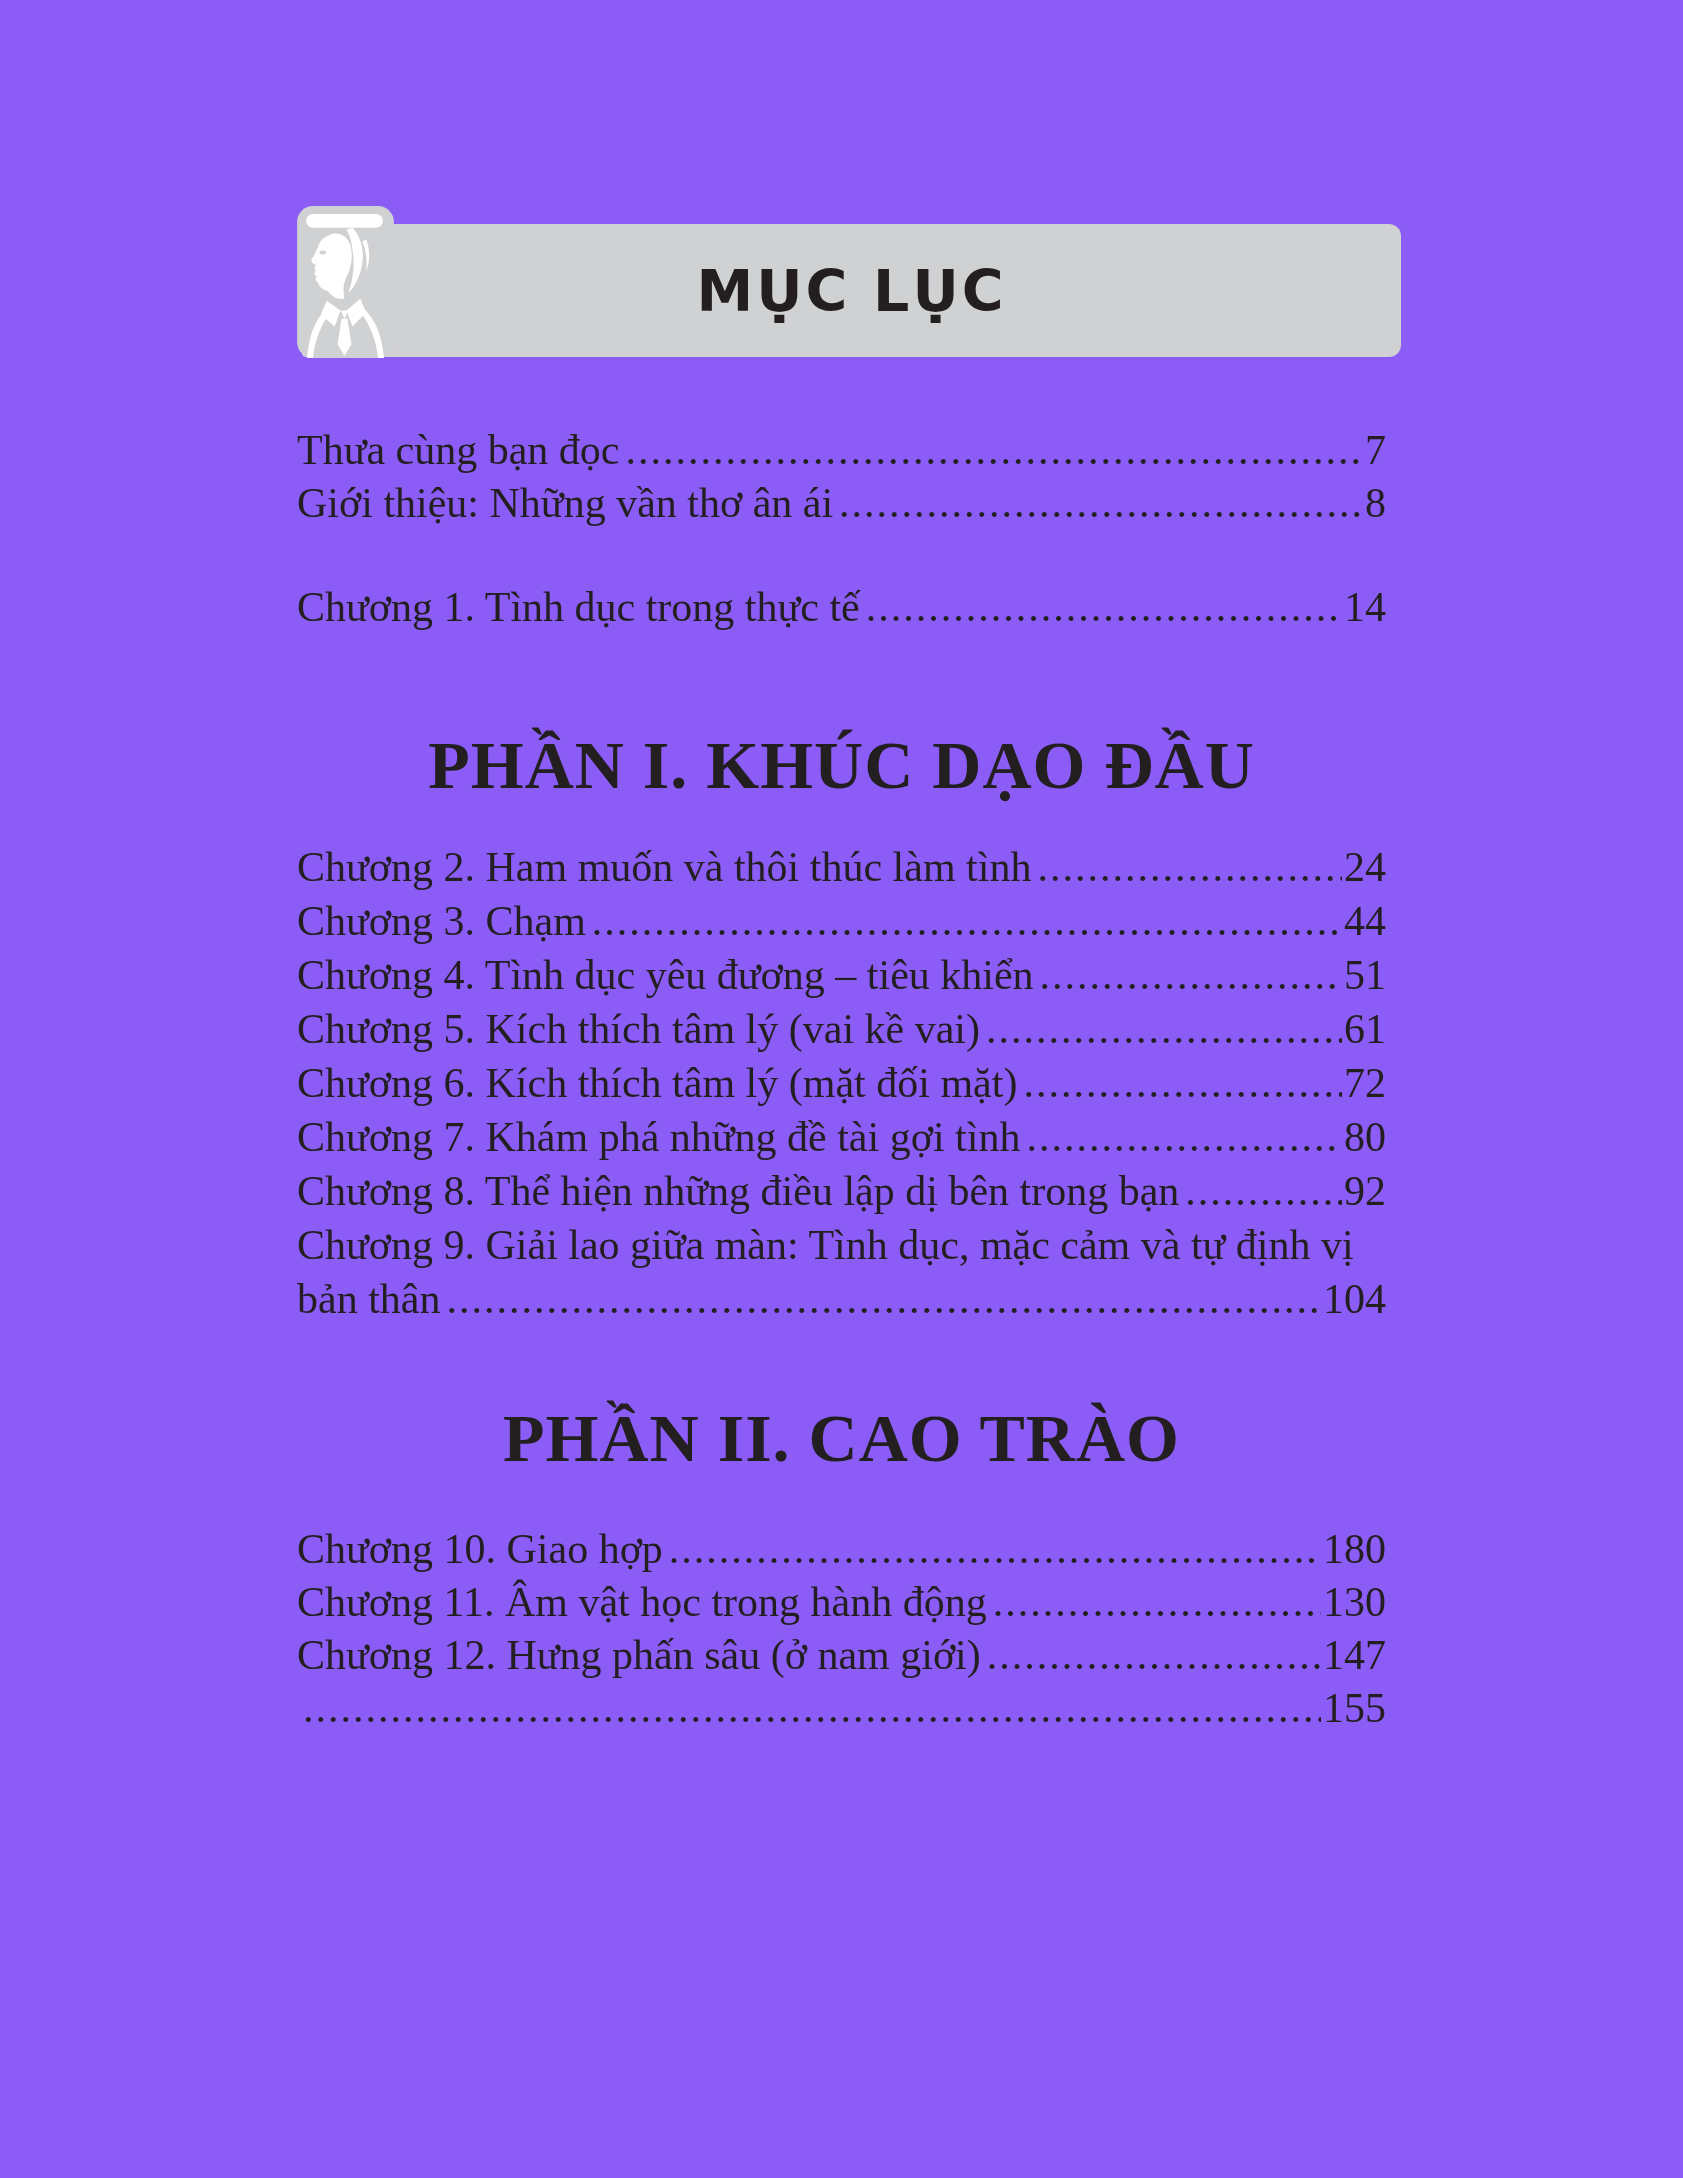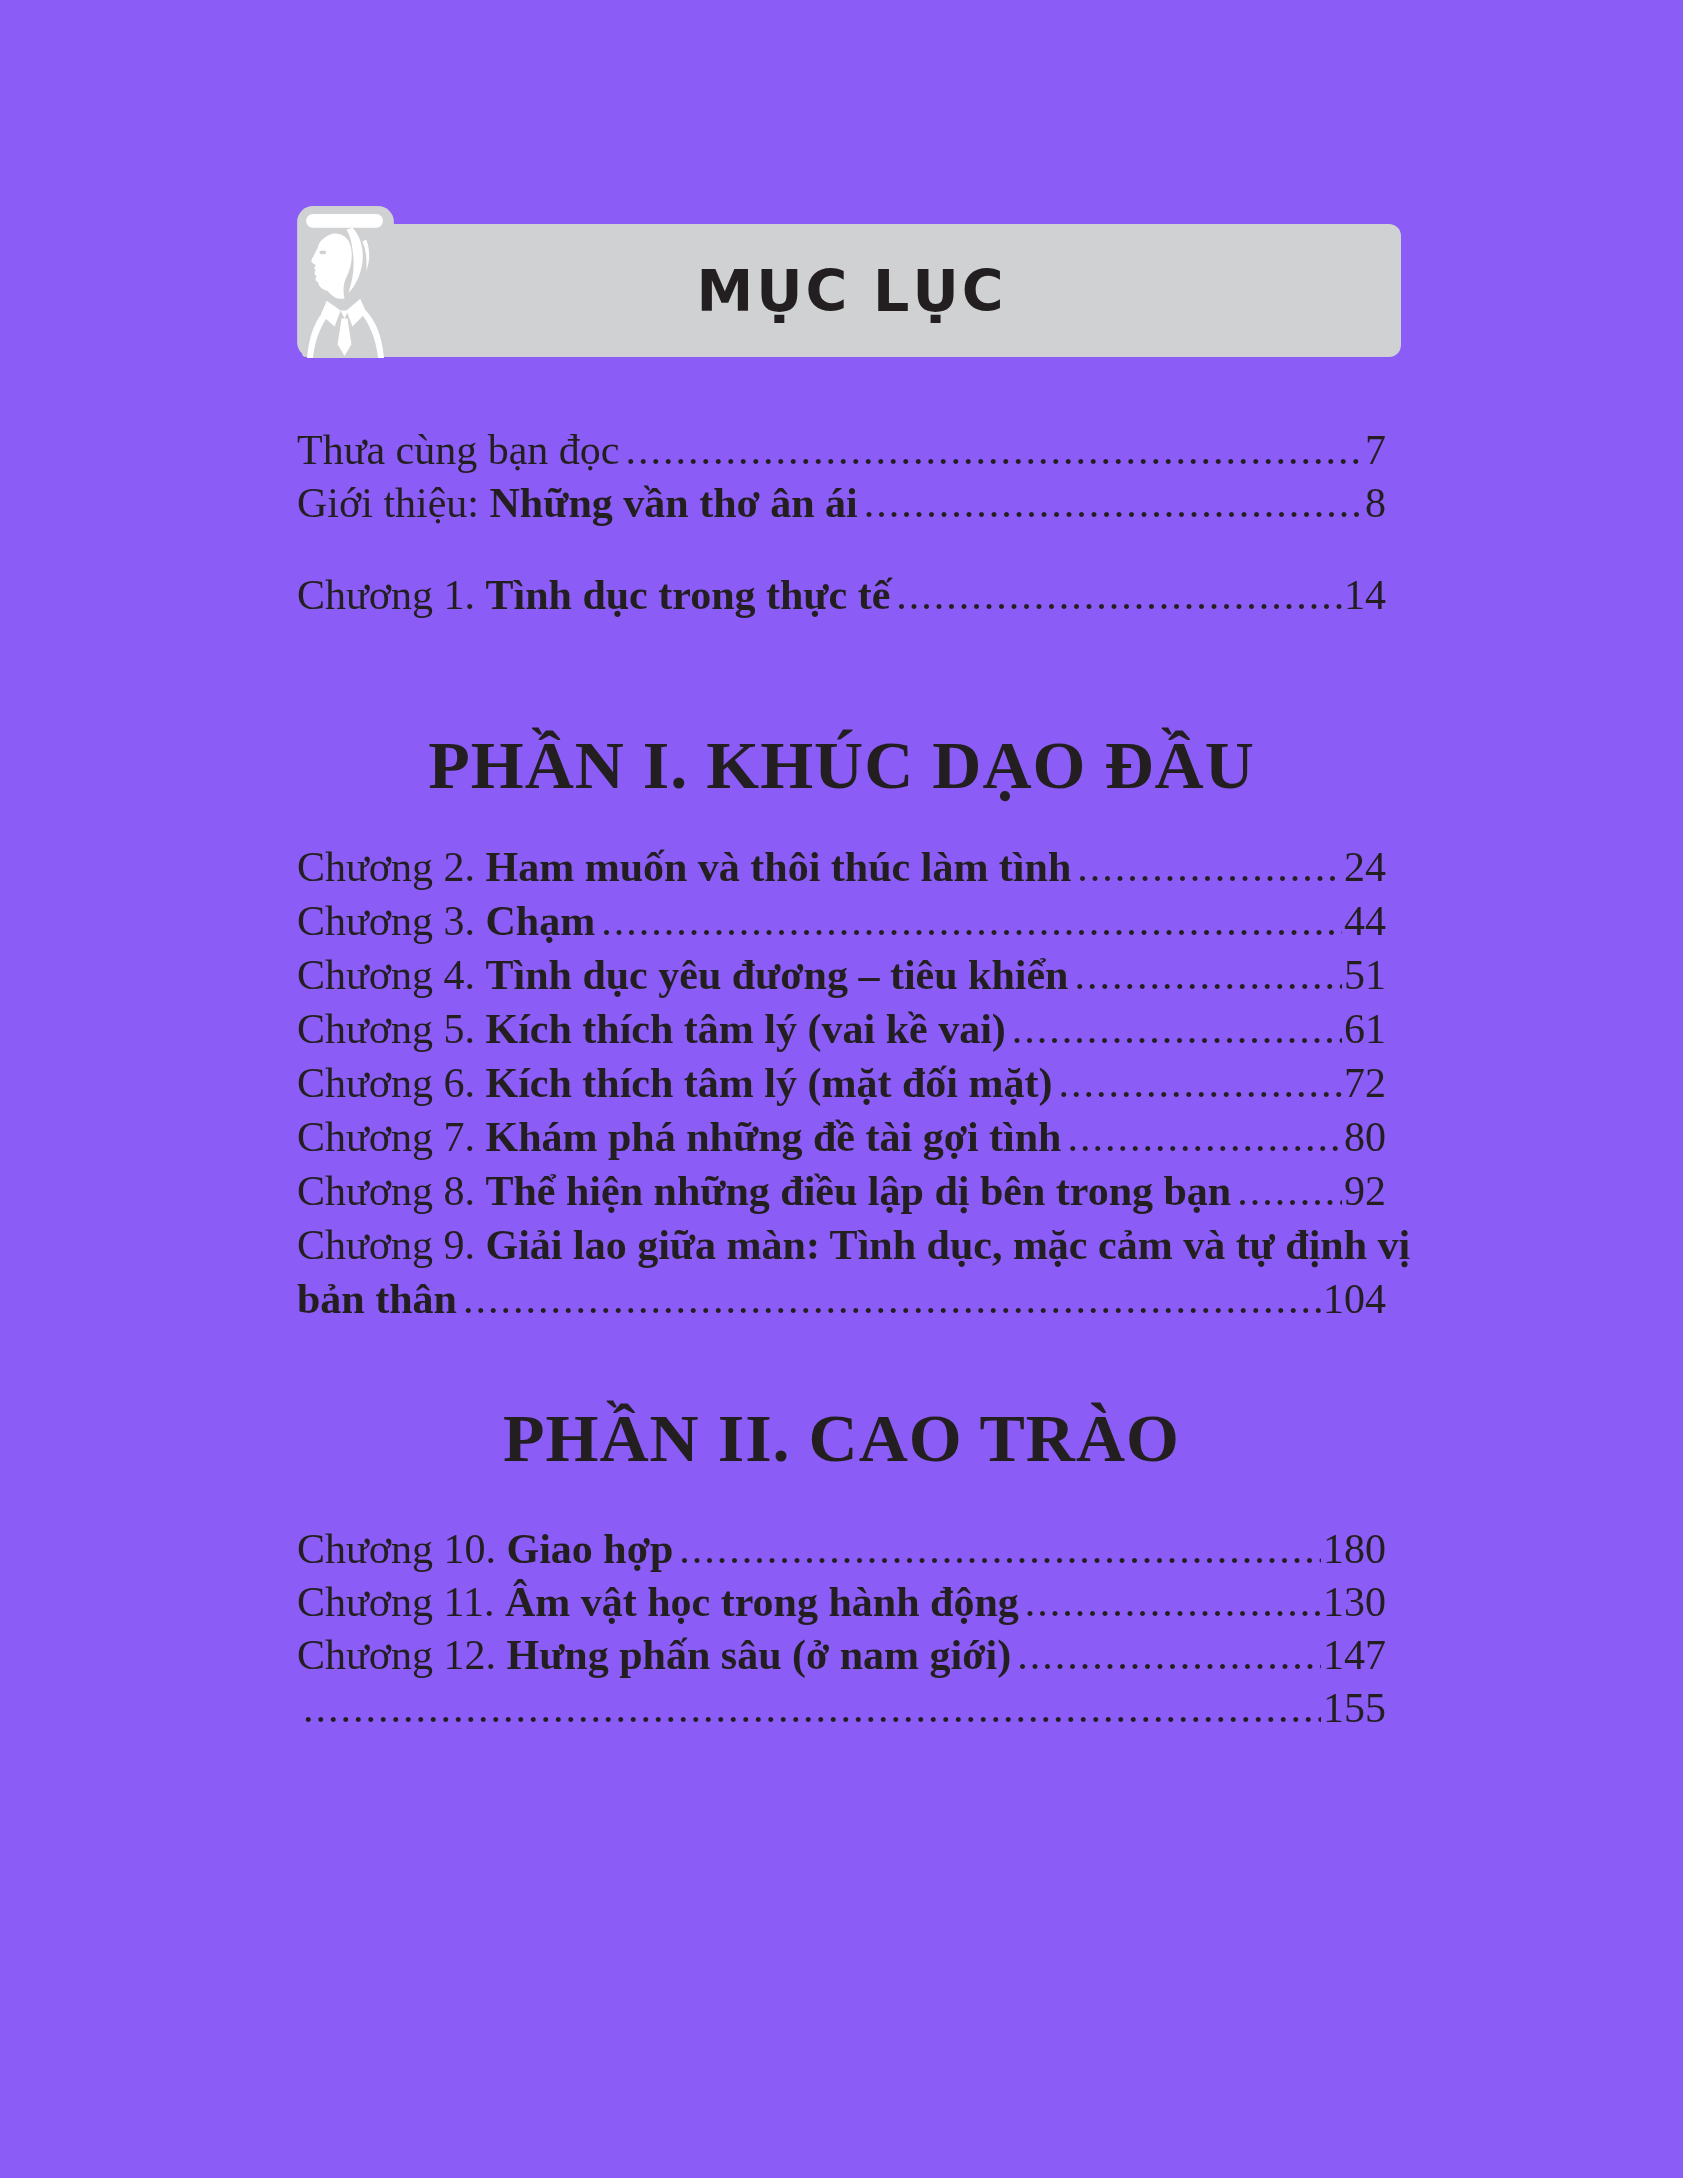--- a/index.html
+++ b/index.html
@@ -19,27 +19,27 @@
     font-family:"DejaVu Sans","Liberation Sans",sans-serif;
     font-weight:800;font-size:57px;letter-spacing:3px;color:var(--ink,#231f20);
   }
   
   .logo{position:absolute;left:297px;top:206px;width:97px;height:152px;}
   .logo svg{display:block;width:100%;height:100%;}
   
   .toc-block{position:absolute;left:297px;width:1089px;font-size:42px;text-align:right;}
   .row{display:flex;align-items:baseline;line-height:53px;white-space:nowrap;}
   .lbl{flex:0 0 auto;}
-  .ttl{font-weight:bold;}
+  .ttl{font-weight:normal;}
   .leader{
     flex:1 1 auto;min-width:0;overflow:hidden;white-space:nowrap;
     letter-spacing:2px;margin-left:6px;margin-right:2px;
   }
   .pg{flex:0 0 auto;}
-  .gap-before{margin-top:39px;}
+  .gap-before{margin-top:51px;}
   .part-heading{
     position:absolute;left:297px;width:1089px;text-align:center;
     font-weight:bold;font-size:68px;letter-spacing:1px;line-height:61px;
   }
   #intro{top:424px;}
   #part1-items{top:840px;}
   #part1-items .row{line-height:54px;}
   #part2-items{top:1523px;}
   #part1-heading{top:735px;}
   #part2-heading{top:1408px;}

